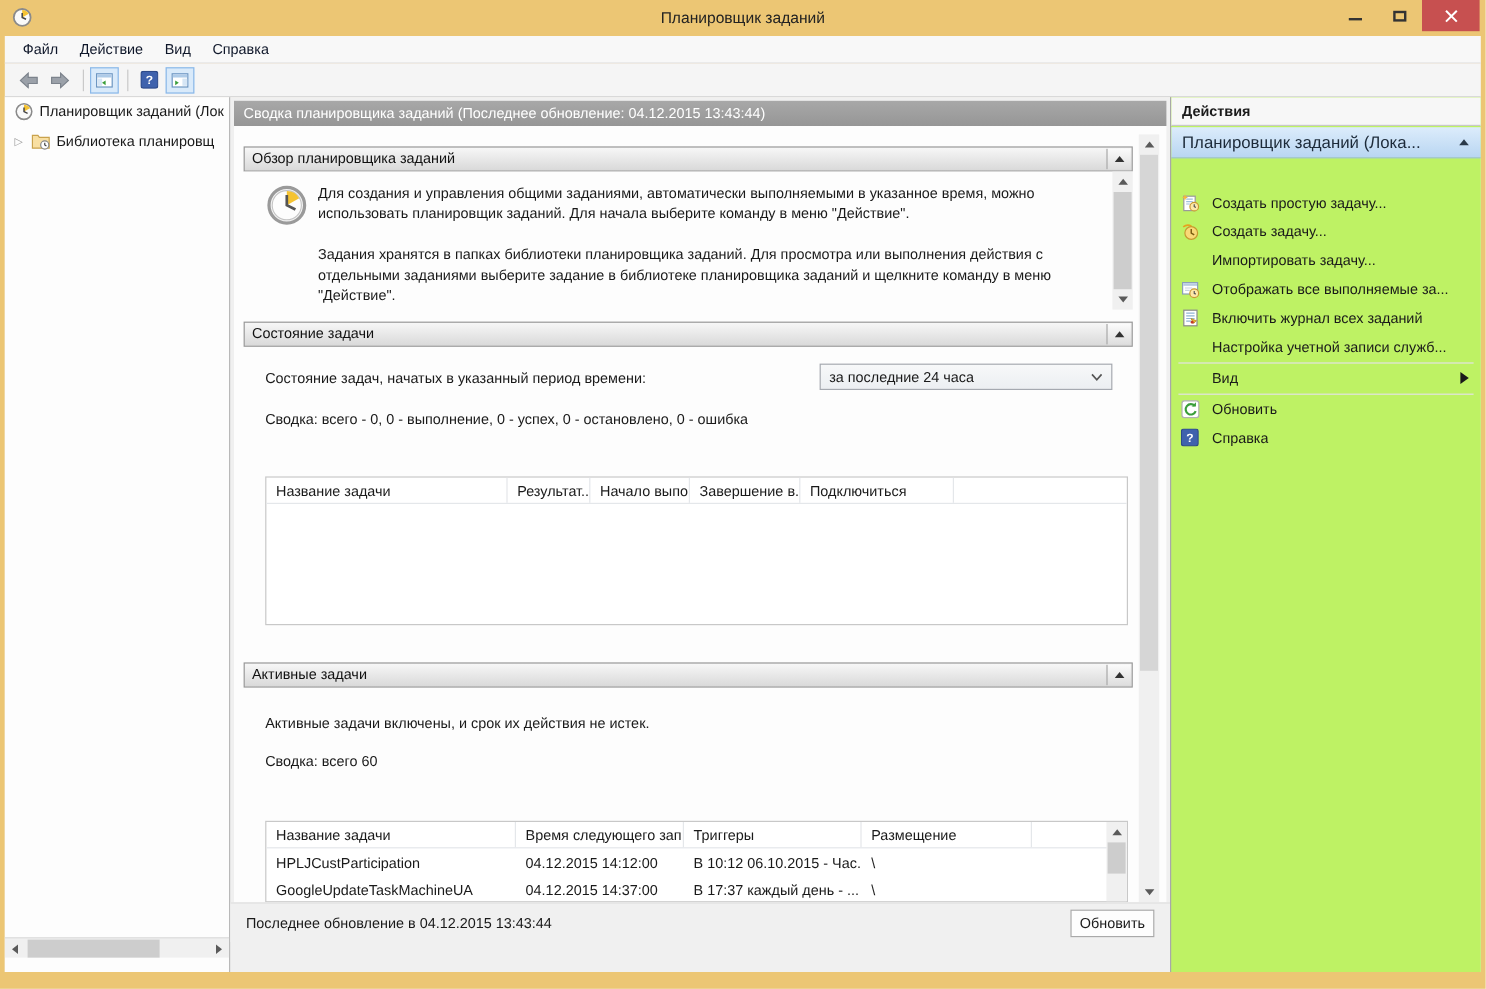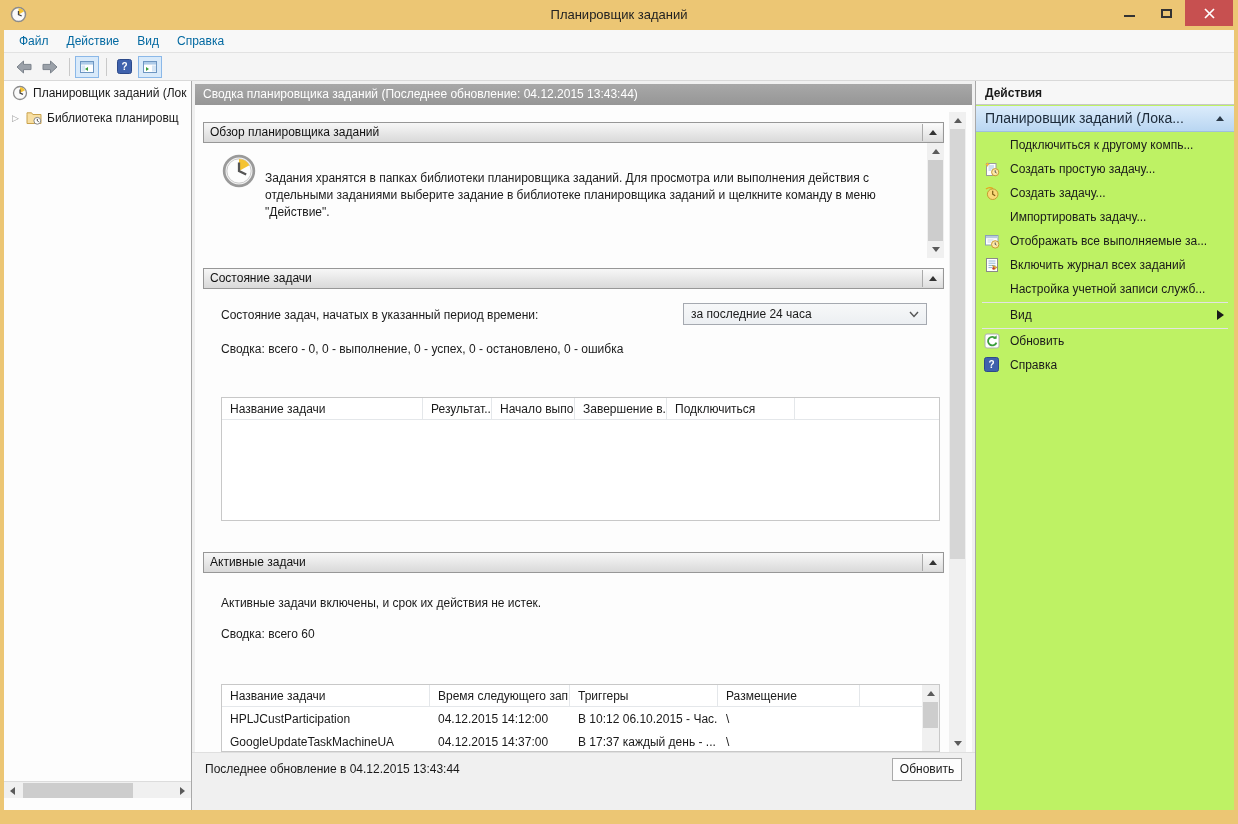--- a/index.html
+++ b/index.html
@@ -13,21 +13,21 @@
   #title-text { position:absolute; left:0; right:0; top:7px; text-align:center; font-size:13px; color:#222; }
   .win-btn { position:absolute; top:0; height:26px; display:flex; align-items:center; justify-content:center; }
   #btn-min { left:1111px; width:36px; }
   #btn-max { left:1147px; width:38px; }
   #btn-close { left:1185px; width:48px; background:#c75050; }
   .glyph-min { width:11px; height:2px; background:#333; margin-top:6px; }
   .glyph-max { width:11px; height:9px; border:2px solid #333; }
 
   
   #menubar { position:absolute; left:4px; top:30px; width:1230px; height:23px; background:#f8f8f8; border-bottom:1px solid #e2e2e2; display:flex; align-items:center; padding-left:6px; }
-  .menu-item { padding:3px 9px; color:#0369a1; }
+  .menu-item { padding:3px 9px; color:#0f172a; }
 
   
   #toolbar { position:absolute; left:4px; top:53px; width:1230px; height:28px; background:#f5f5f5; border-bottom:1px solid #d9d9d9; display:flex; align-items:center; padding-left:8px; }
   .tb-btn { width:24px; height:22px; display:flex; align-items:center; justify-content:center; margin-right:2px; border:1px solid transparent; }
   .tb-btn.active { background:#d9eafa; border:1px solid #8bb8e8; }
   .tb-sep { width:1px; height:18px; background:#c9c9c9; margin:0 5px; }
 
   
   #main { position:absolute; left:4px; top:81px; width:1230px; height:729px; display:flex; background:#f0f0f0; }
   #leftpane { position:relative; width:188px; background:#fdfdfd; border-right:1px solid #a8a8a8; overflow:hidden; }
@@ -221,20 +221,21 @@
           <div id="sec-overview-body">
             <span id="overview-clock">
               <svg width="36" height="36" viewBox="0 0 16 16">
                   <circle cx="8" cy="8" r="6.6" fill="#f2f2f2" stroke="#9a9a9a" stroke-width="1.2"></circle>
                   <circle cx="8" cy="8" r="5.4" fill="#fdfdfd" stroke="#c4c4c4" stroke-width="0.4"></circle>
                   <path d="M8 8 V2.7 A5.3 5.3 0 0 1 12.6 5.4 Z" fill="#f5c332"></path>
                   <path d="M8 4.2 V8 L11.2 9.6" stroke="#555" stroke-width="1" fill="none"></path>
                 </svg>
             </span>
             <div id="overview-text">
+              <div id="overview-p1">Для создания и управления общими заданиями, автоматически выполняемыми в указанное время, можно использовать планировщик заданий. Для начала выберите команду в меню "Действие".</div>
               <div id="overview-p2">Задания хранятся в папках библиотеки планировщика заданий. Для просмотра или выполнения действия с отдельными заданиями выберите задание в библиотеке планировщика заданий и щелкните команду в меню "Действие".</div>
             </div>
             <div class="vscrollbar" id="overview-scroll">
               <div class="sb-arrow-v" style="top:0;">
                   <div class="tri-up"></div>
                 </div>
               <div class="vthumb"></div>
               <div class="sb-arrow-v" style="bottom:0;">
                   <div class="tri-down"></div>
                 </div>
@@ -323,24 +324,20 @@
       </div>
     </div>
 
     <div id="rightpane">
       <div id="actions-header">Действия</div>
       <div id="actions-group-header">
         <span>Планировщик заданий (Лока...</span>
         <span class="caret-up"></span>
       </div>
 
-      <div class="action-item" style="top:52px;">
-        <span class="action-icon"></span>
-        <span class="action-label">Подключиться к другому компь...</span>
-      </div>
       <div class="action-item" style="top:100px;">
         <span class="action-icon">
           <svg width="16" height="16" viewBox="0 0 16 16">
               <path d="M2 4 q3.5 -2.6 7 -.4" stroke="#e8a01f" stroke-width="1.3" fill="none"></path>
               <circle cx="8.7" cy="9.2" r="5.3" fill="#f9d977" stroke="#c89a30"></circle>
               <path d="M8.7 5.8 V9.2 L11.2 10.7" stroke="#7a5b10" stroke-width="1.2" fill="none"></path>
             </svg>
         </span>
         <span class="action-label">Создать задачу...</span>
       </div>

